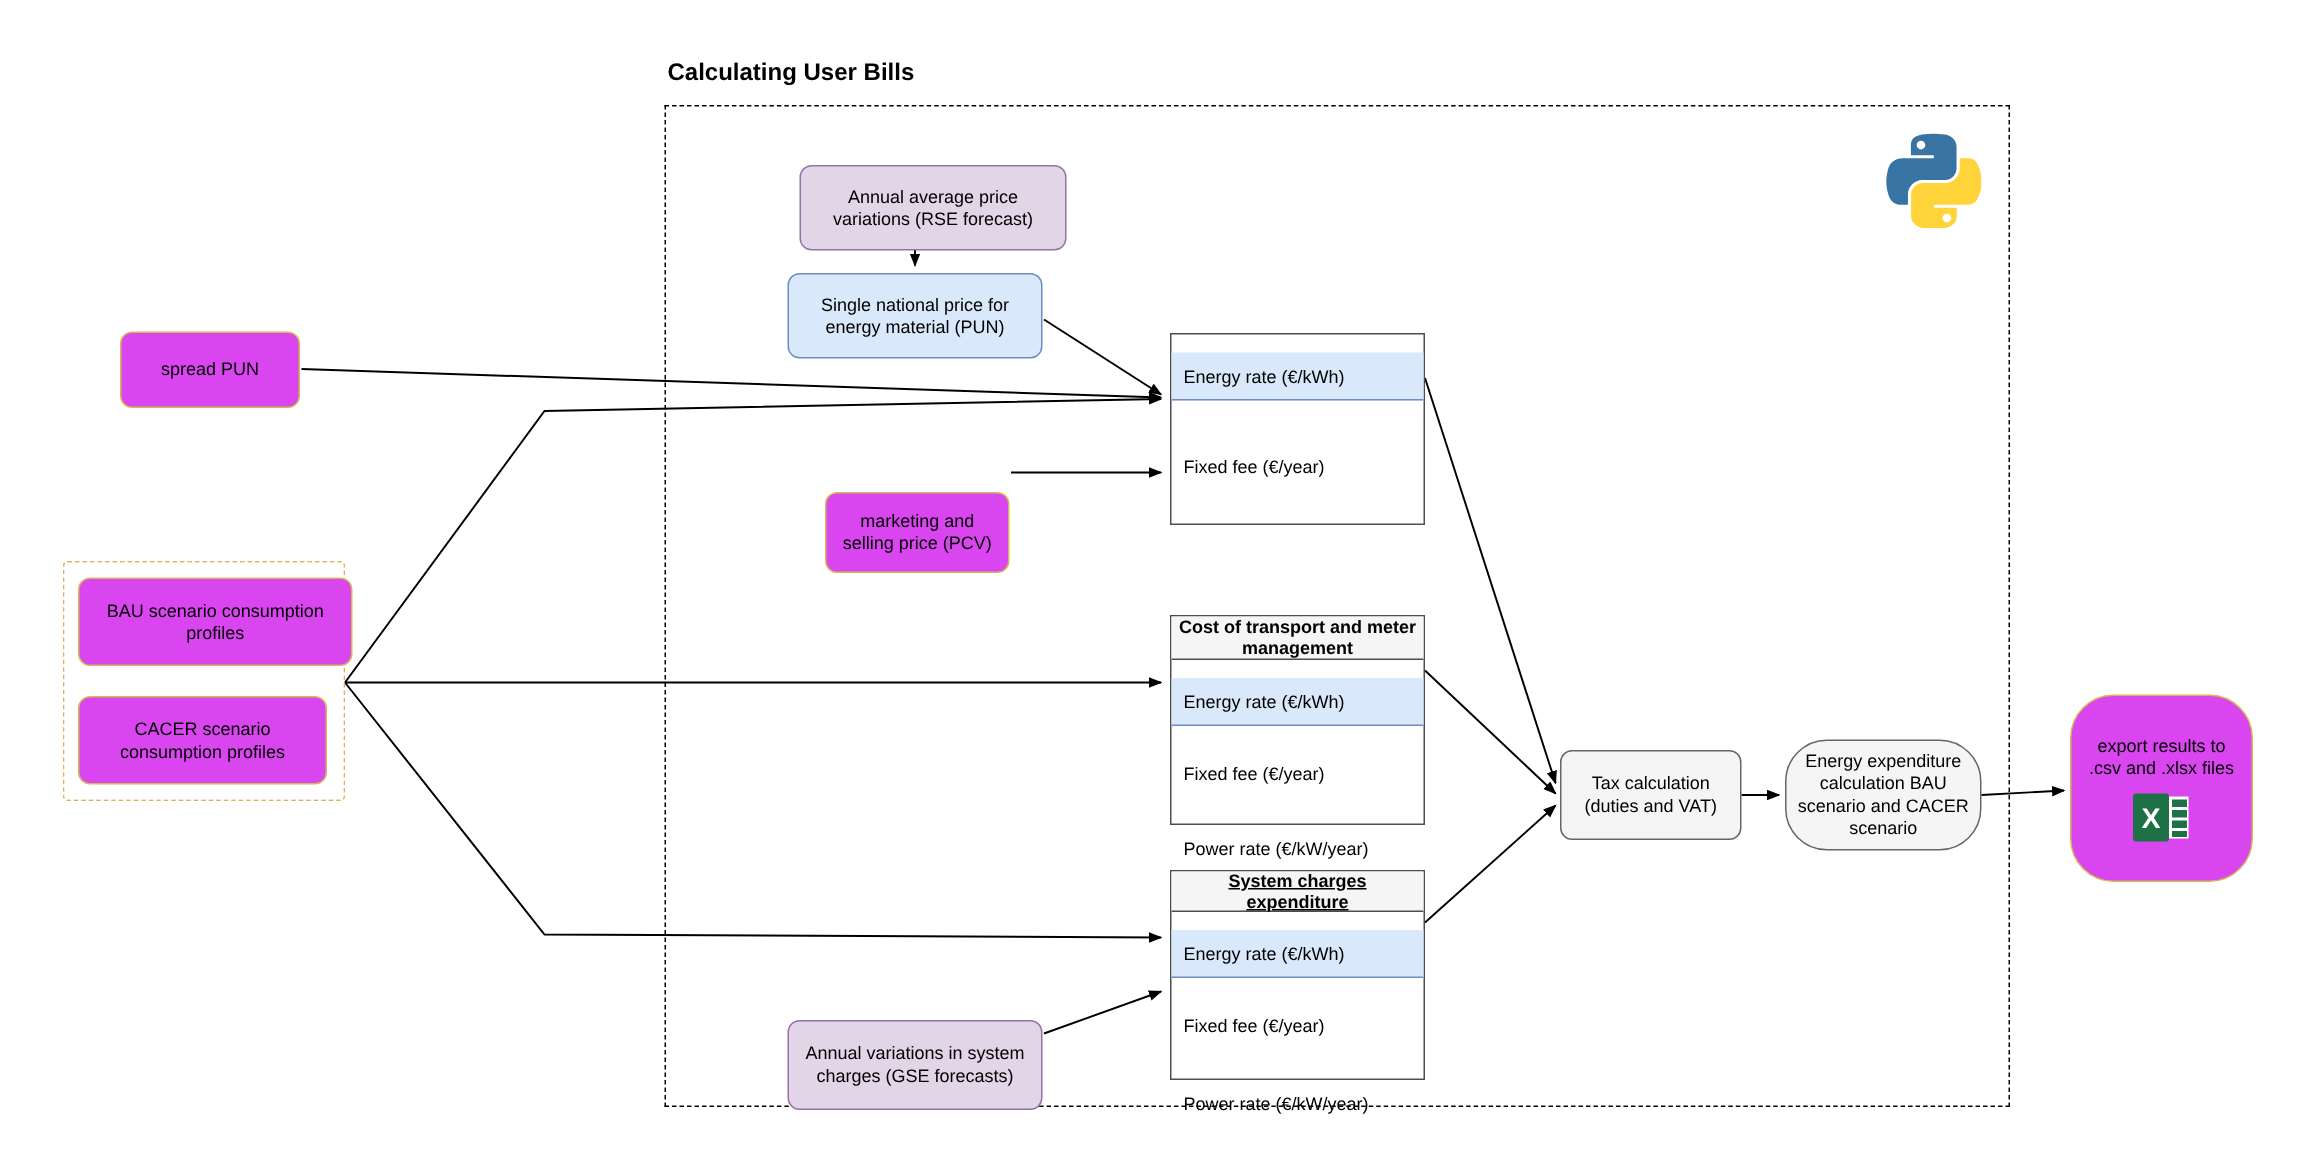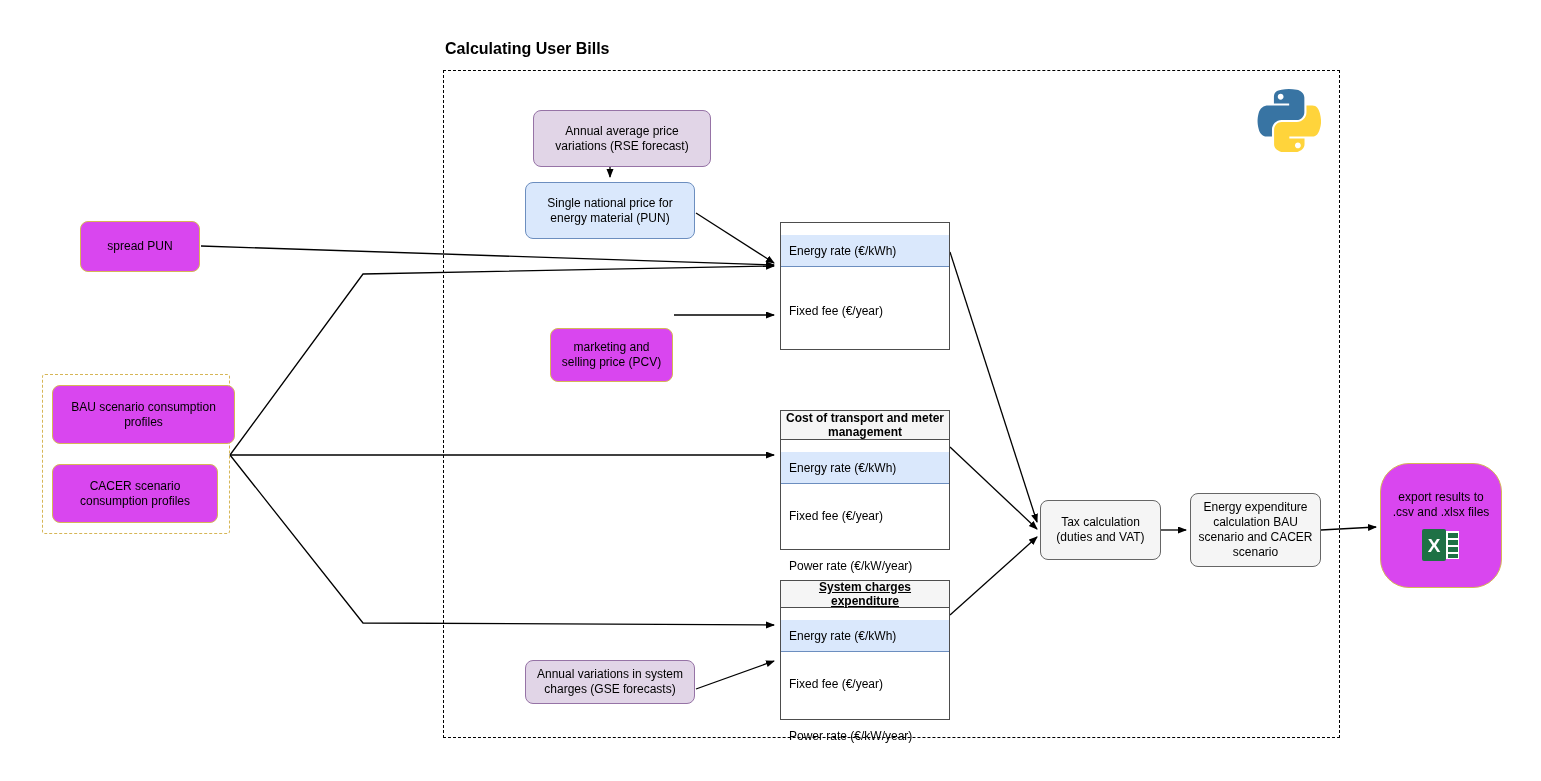--- a/index.html
+++ b/index.html
@@ -84,21 +84,21 @@
   </div>
 
   <div class="abs group-dashed" style="left:42px;top:374px;width:188px;height:160px;"></div>
   <div class="abs node yellow rounded" style="left:52px;top:385px;width:183px;height:59px;">
     <span>BAU scenario consumption profiles</span>
   </div>
   <div class="abs node yellow rounded" style="left:52px;top:464px;width:166px;height:59px;">
     <span>CACER scenario consumption profiles</span>
   </div>
 
-  <div class="abs node purple rounded" style="left:525px;top:660px;width:170px;height:44px;">
+  <div class="abs node purple rounded" style="left:525px;top:680px;width:170px;height:60px;">
     <span>Annual variations in system charges (GSE forecasts)</span>
   </div>
 
   <div class="abs table" style="left:780px;top:222px;width:170px;height:128px;">
     <div class="t-row hl" style="height:32px;">Energy rate (€/kWh)</div>
     <div class="t-row" style="height:64px;">Fixed fee (€/year)</div>
   </div>
 
   <div class="abs table" style="left:780px;top:410px;width:170px;height:140px;">
     <div class="t-header" style="height:29px;">Cost of transport and meter management</div>
@@ -111,21 +111,21 @@
     <div class="t-header" style="height:27px;text-decoration:underline;">System charges expenditure</div>
     <div class="t-row hl" style="height:32px;">Energy rate (€/kWh)</div>
     <div class="t-row" style="height:40px;">Fixed fee (€/year)</div>
     <div class="t-row" style="height:39px;">Power rate (€/kW/year)</div>
   </div>
 
   <div class="abs node gray rounded" style="left:1040px;top:500px;width:121px;height:60px;">
     <span>Tax calculation (duties and VAT)</span>
   </div>
 
-  <div class="abs node gray rounded" style="left:1190px;top:493px;width:131px;height:74px;">
+  <div class="abs node gray rounded" style="left:1190px;top:493px;width:131px;height:74px;border-radius:28px;">
     <span>Energy expenditure calculation BAU scenario and CACER scenario</span>
   </div>
 
   <div class="abs node yellow export-box" style="left:1380px;top:463px;width:122px;height:125px;border-radius:29px;">
     <span>export results to .csv and .xlsx files</span>
     <svg width="38" height="34" viewBox="0 0 38 34">
       <rect x="24" y="3" width="13" height="28" fill="#ffffff"></rect>
       <rect x="26" y="5" width="10" height="5" fill="#1e7145"></rect>
       <rect x="26" y="12" width="10" height="5" fill="#1e7145"></rect>
       <rect x="26" y="19" width="10" height="5" fill="#1e7145"></rect>

